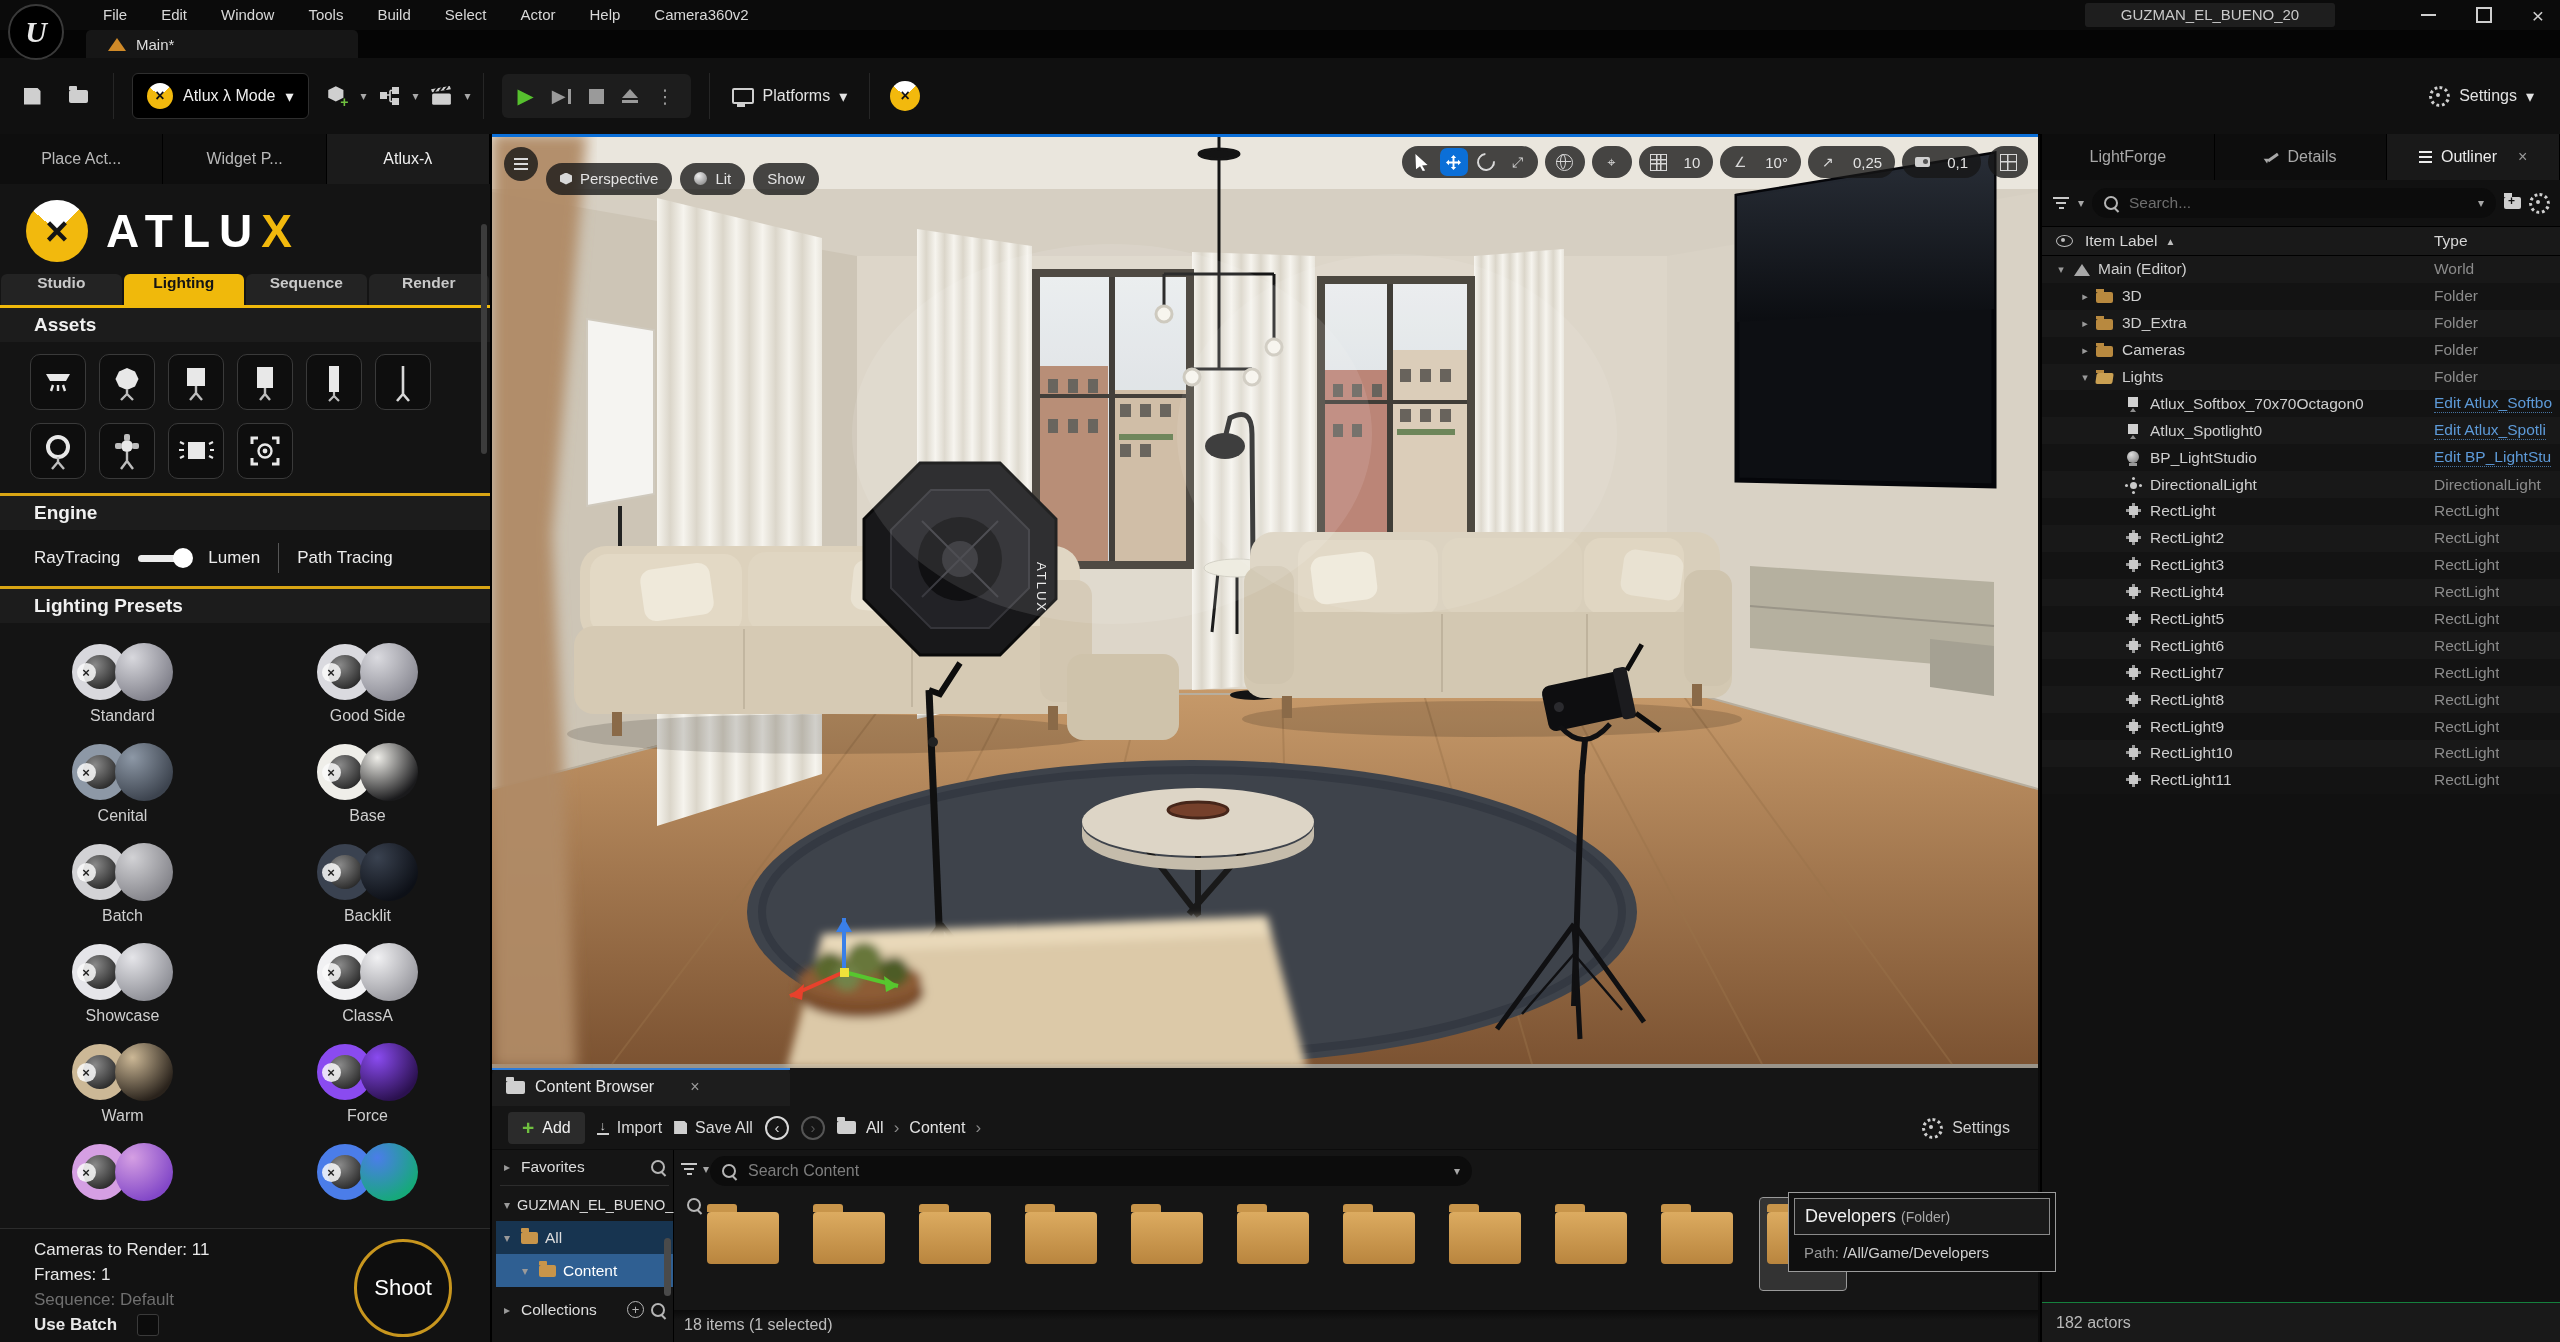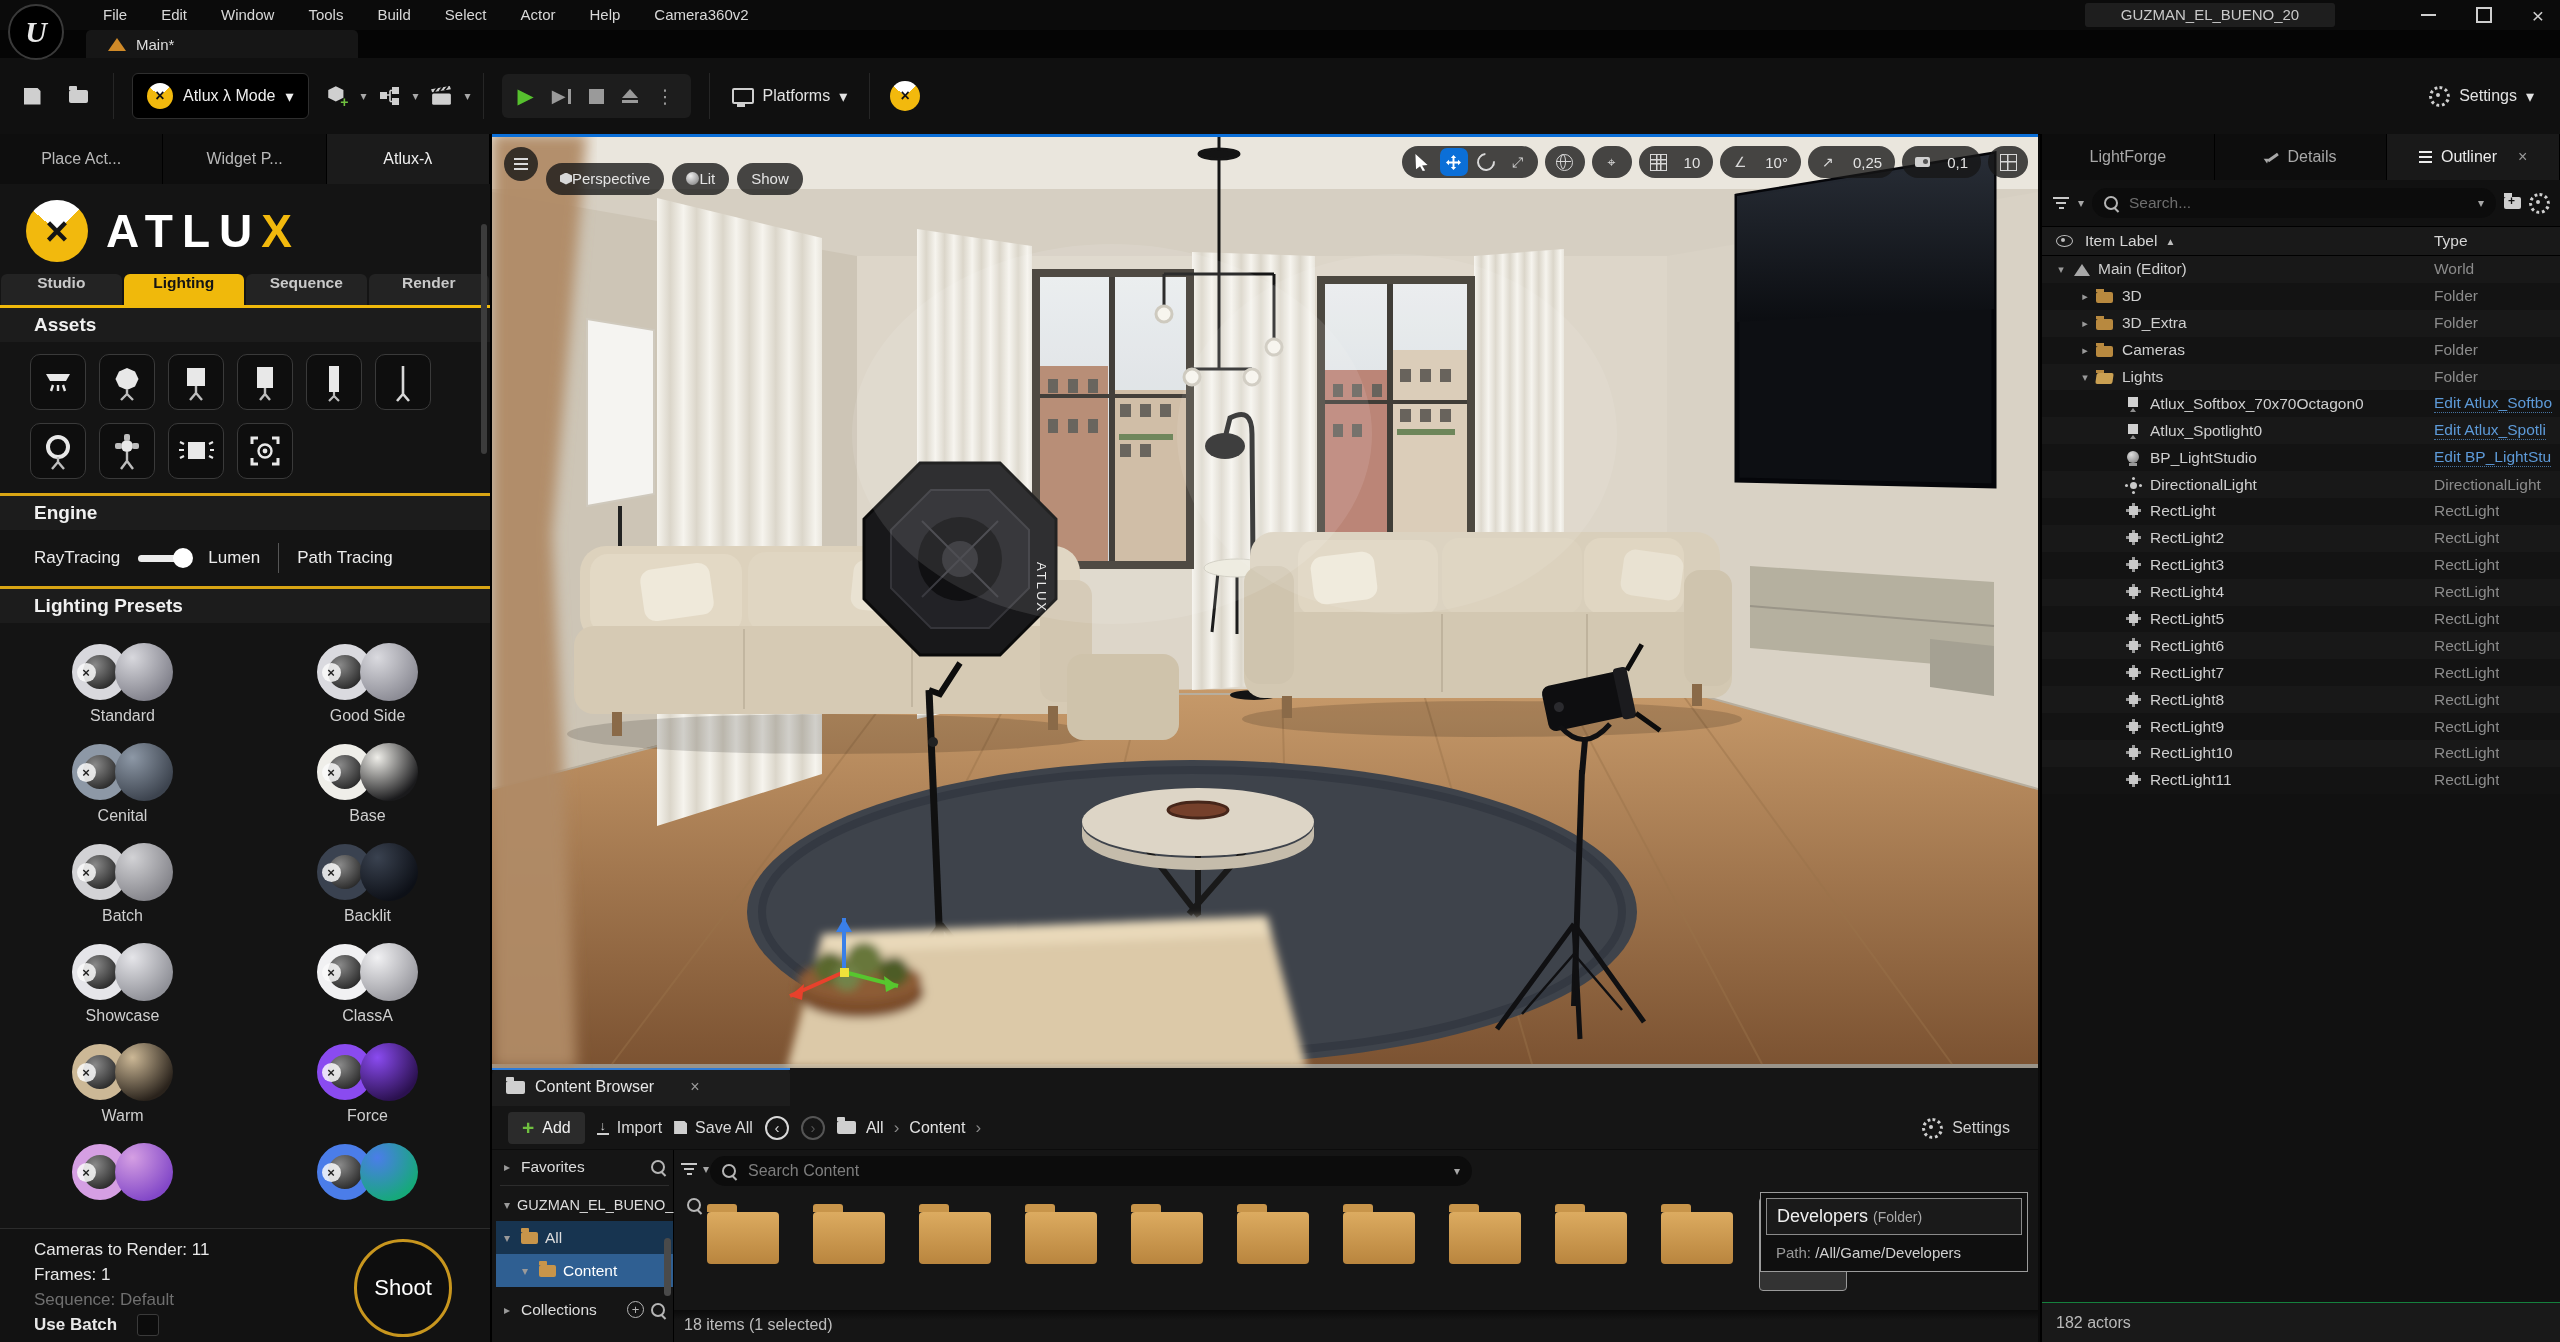--- a/index.html
+++ b/index.html
@@ -116,21 +116,21 @@
          display:flex;align-items:center;justify-content:center;font-size:22px;color:#fff;background:rgba(0,0,0,.2);}
 
   
   .viewport{left:492px;top:134px;width:1546px;height:934px;background:#9a948a;overflow:hidden;}
   .vp-blue{position:absolute;left:0;top:0;width:100%;height:3px;background:#0b6fd8;z-index:9;}
   .vp-overlay{position:absolute;left:0;top:12px;width:100%;height:36px;z-index:8;display:flex;align-items:center;}
   .vburger{width:34px;height:34px;border-radius:50%;background:rgba(22,22,22,.8);margin-left:12px;
            display:flex;flex-direction:column;gap:3px;align-items:center;justify-content:center;}
   .vburger i{width:14px;height:2px;background:#dadada;}
   .vpill{height:32px;background:rgba(22,22,22,.78);border-radius:16px;display:flex;align-items:center;
-         padding:0 14px;margin-left:8px;color:#e4e4e4;font-size:15px;margin-top:29px;}
+         gap:8px;padding:0 14px;margin-left:8px;color:#e4e4e4;font-size:15px;margin-top:29px;}
   .cube-sm{width:12px;height:12px;background:#d8d8d8;clip-path:polygon(50% 0,100% 25%,100% 75%,50% 100%,0 75%,0 25%);}
   .lit-sm{width:13px;height:13px;border-radius:50%;background:radial-gradient(circle at 35% 30%,#eee,#777);}
   .vtools{position:absolute;right:10px;top:12px;display:flex;gap:7px;align-items:center;z-index:8;}
   .vgrp{height:32px;background:rgba(22,22,22,.78);border-radius:16px;display:flex;align-items:center;padding:0 6px;gap:4px;}
   .vtool{width:28px;height:28px;display:flex;align-items:center;justify-content:center;color:#dcdcdc;font-size:15px;}
   .vtool.active{background:#0b6fd8;border-radius:7px;}
   .vlab{color:#e2e2e2;font-size:15px;padding:0 7px;}
   .cam-ico{width:15px;height:10px;background:#d0d0d0;border-radius:2px;position:relative;}
   .cam-ico::after{content:"";position:absolute;right:2px;top:2px;width:5px;height:5px;border-radius:50%;background:#555;}
   .grid3{width:15px;height:15px;border:1.5px solid #d8d8d8;
@@ -193,21 +193,21 @@
   .srch input{flex:1;background:none;border:none;outline:none;color:#ddd;font-size:16px;font-family:inherit;}
   .srch input::placeholder{color:#7e7e7e;}
   .cb-filter{position:absolute;left:6px;top:12px;display:flex;gap:5px;align-items:center;}
   .folders{position:absolute;left:26px;top:48px;display:flex;gap:20px;}
   .ftile{width:86px;height:92px;display:flex;align-items:flex-start;justify-content:center;padding-top:14px;box-sizing:border-box;}
   .ficon{width:72px;height:52px;background:linear-gradient(#dcab60,#b9853e);border-radius:4px;position:relative;}
   .ficon::before{content:"";position:absolute;top:-8px;left:0;width:30px;height:8px;background:#c8954a;border-radius:3px 3px 0 0;}
   .ftile.sel{background:#333;outline:1px solid #9a9a9a;border-radius:3px;}
   .cb-shadow{position:absolute;left:0;top:160px;right:0;height:10px;background:linear-gradient(rgba(0,0,0,.5),transparent);}
   .cb-status{position:absolute;left:10px;bottom:8px;font-size:16px;color:#bdbdbd;}
-  .tooltip{position:absolute;left:1268px;top:124px;width:256px;background:#0f0f0f;border:1px solid #9b9b9b;
+  .tooltip{position:absolute;left:1296px;top:124px;width:256px;background:#0f0f0f;border:1px solid #9b9b9b;
            padding:5px;z-index:30;}
   .tt-title{border:1px solid #8a8a8a;background:#1a1a1a;padding:7px 10px;font-size:18px;color:#f0f0f0;}
   .tt-title small{font-size:14px;color:#a8a8a8;}
   .tt-path{padding:9px 10px 5px;font-size:15px;color:#9a9a9a;}
   .tt-path b{color:#d0d0d0;font-weight:normal;}
 
   
   .outliner{left:2040px;top:134px;width:520px;height:1208px;background:#111;border-left:2px solid #000;box-sizing:border-box;}
   .o-tabs{display:flex;height:46px;}
   .o-tab{flex:1;display:flex;align-items:center;justify-content:center;gap:9px;background:#0d0d0d;

